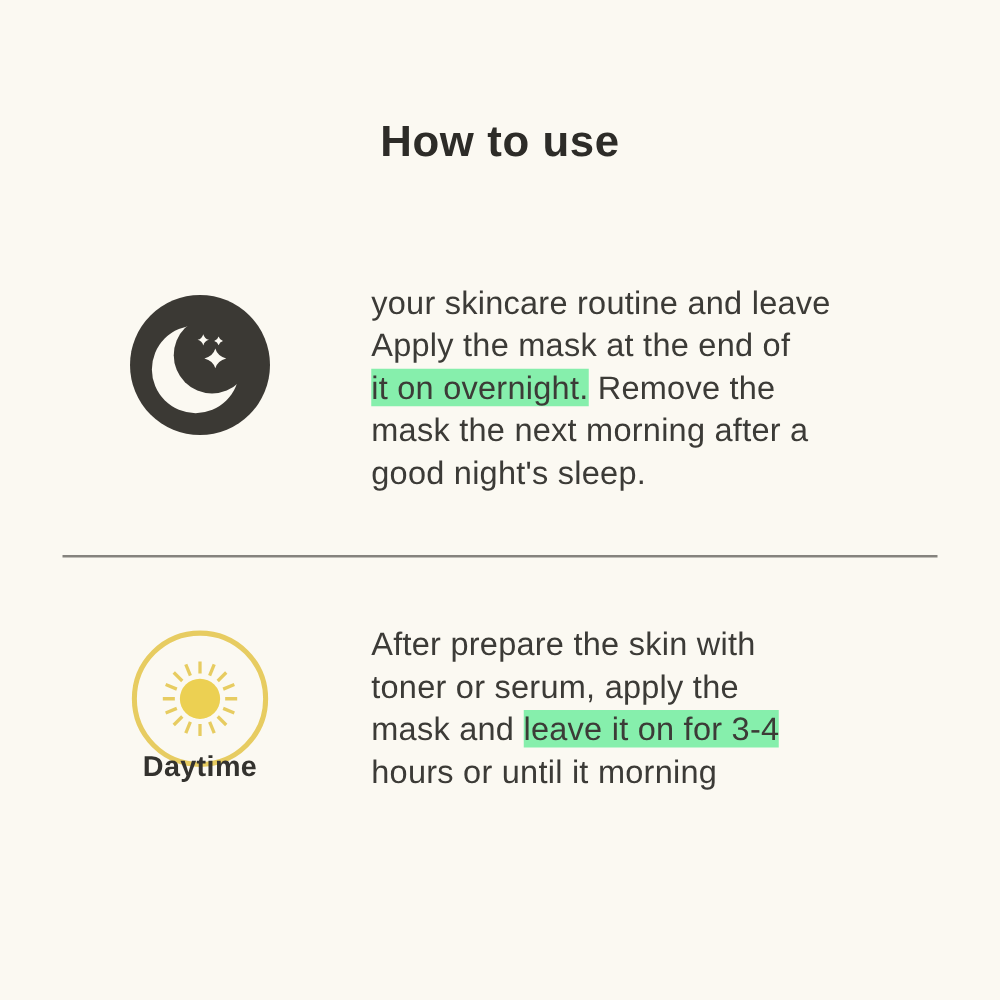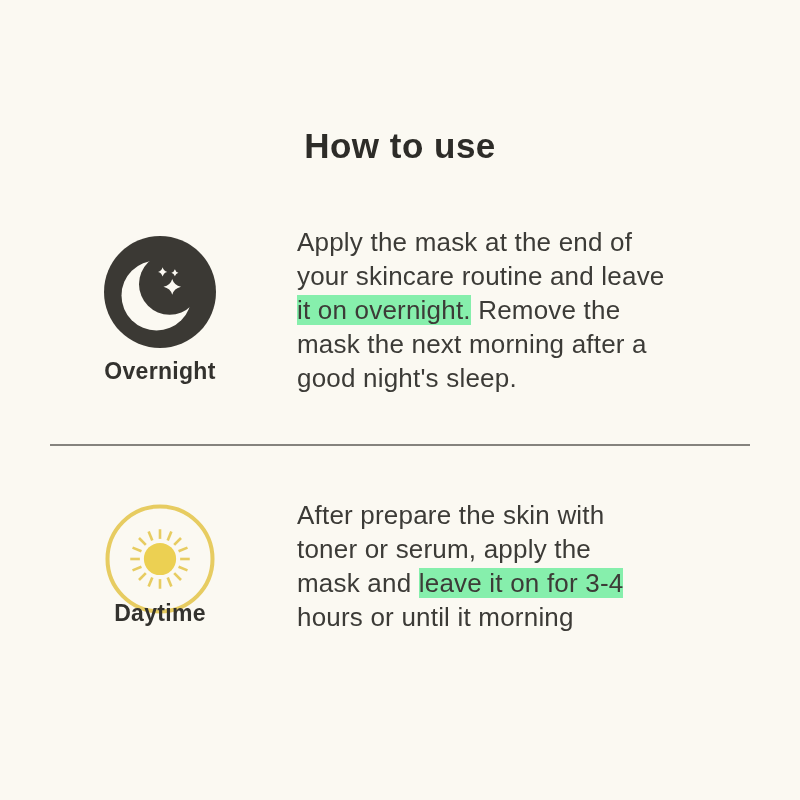--- a/index.html
+++ b/index.html
@@ -10,21 +10,21 @@
     overflow: hidden;
     position: relative;
   }
   .canvas {
     position: absolute; left: 0; top: 0;
     width: 800px; height: 800px;
     background: #fbf9f2;
   }
   .title {
     position: absolute;
-    left: 0; top: 126px; width: 800px;
+    left: 0; top: 94px; width: 800px;
     text-align: center;
     font-size: 35px;
     font-weight: 700;
     letter-spacing: 0.5px;
     color: #2d2c28;
   }
   .icon-wrap {
     position: absolute;
     left: 104px;
     width: 112px; height: 112px;
@@ -77,24 +77,23 @@
           <circle cx="37.5" cy="27.5" r="17.5" fill="black"></circle>
         </mask>
       </defs>
       <circle cx="32" cy="32" r="32" fill="#3b3934"></circle>
       <rect x="0" y="0" width="64" height="64" fill="#fbf9f2" mask="url(#crescent-mask)"></rect>
       <path fill="#fbf9f2" d="M39 24.5 Q40 28 44 29 Q40 30 39 33.5 Q38 30 34 29 Q38 28 39 24.5 Z"></path>
       <path fill="#fbf9f2" d="M33.5 17.9 Q34.1 20 36.1 20.5 Q34.1 21 33.5 23.1 Q32.9 21 30.9 20.5 Q32.9 20 33.5 17.9 Z"></path>
       <path fill="#fbf9f2" d="M40.5 19 Q41 20.6 42.5 21 Q41 21.4 40.5 23 Q40 21.4 38.5 21 Q40 20.6 40.5 19 Z"></path>
     </svg>
   </div>
-  <div class="icon-label overnight">Overnight</div>
   <div class="paragraph p1">
+      <div class="tline"><span>your skincare routine and leave</span></div>
       <div class="tline"><span>Apply the mask at the end of</span></div>
-      <div class="tline"><span>your skincare routine and leave</span></div>
       <div class="tline"><span class="hl">it on overnight.</span><span> Remove the</span></div>
       <div class="tline"><span>mask the next morning after a</span></div>
       <div class="tline"><span>good night's sleep.</span></div>
     </div>
 
   <div class="divider"></div>
 
   <div class="icon-wrap sun">
     <svg viewBox="0 0 64 64" xmlns="http://www.w3.org/2000/svg">
       <circle cx="32" cy="32" r="30" fill="none" stroke="#e7cc61" stroke-width="2.3"></circle>

